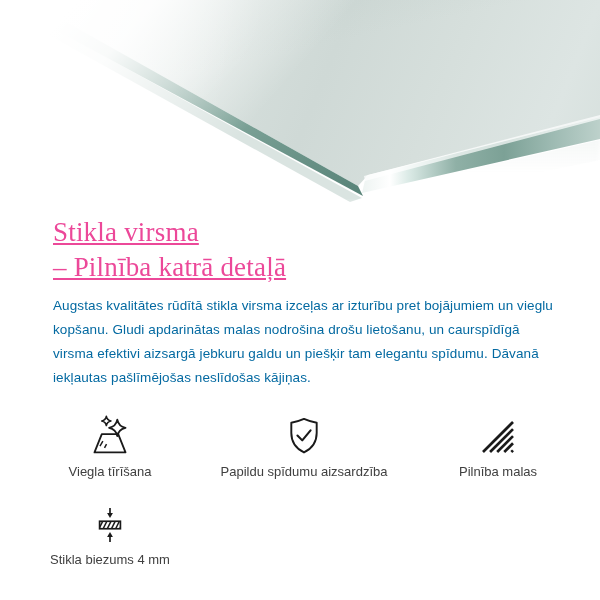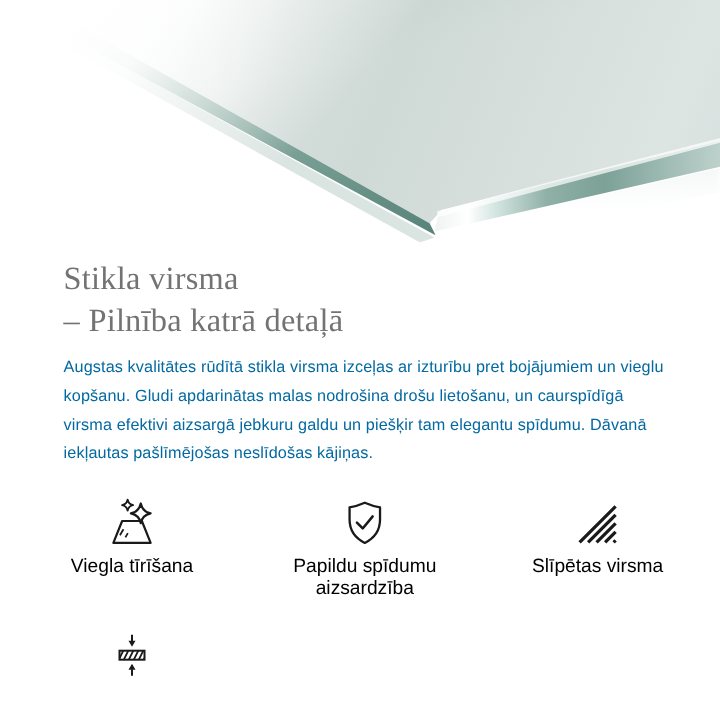--- a/index.html
+++ b/index.html
@@ -54,31 +54,31 @@
   .sparkle .ray-v { width:3px; height:88px; left:-1.5px; top:-44px; border-radius:50%;
     transform: rotate(14deg);
     background: linear-gradient(to bottom, rgba(255,255,255,0), #fff 42%, #fff 58%, rgba(255,255,255,0)); }
   .sparkle .ray-h { width:2.5px; height:132px; left:-1.25px; top:-66px; border-radius:50%;
     transform: rotate(76deg);
     background: linear-gradient(to bottom, rgba(255,255,255,0), #fff 40%, #fff 60%, rgba(255,255,255,0)); }
 
   
   .content { padding: 10px 45px 0 53px; }
   h1 { font-family:"Liberation Serif","DejaVu Serif",serif; font-weight:500;
-       font-size:27px; line-height:1.3; color:#737373; letter-spacing:0.2px; }
+       font-size:27px; line-height:1.3; color:#ec4899; letter-spacing:0.2px;text-decoration:underline; }
   .description { margin-top:9px; max-width:503px; font-size:13.5px; line-height:1.78;
        color:#0369a1; letter-spacing:0.1px; }
 
   
   .features { margin-top:21px; display:grid; grid-template-columns:repeat(3,194px);
        justify-content:center; row-gap:20px; }
   .feature { display:flex; flex-direction:column; align-items:center; }
   .feature .icon-box { height:46px; display:flex; align-items:flex-end; justify-content:center; }
   .feature svg { display:block; }
-  .feature .label { margin-top:7px; font-size:16px; color:#000000; text-align:center; }
+  .feature .label { margin-top:7px; font-size:13px; color:#404040; text-align:center; }
 </style>
 </head>
 <body>
 
 <div class="hero">
   <div class="glass-surface"></div>
   <div class="glass-sheen"></div>
   <div class="edge-left-glow"></div>
   <div class="glass-edge-left"></div>
   <div class="edge-front-shadow"></div>
@@ -125,21 +125,21 @@
     <div class="feature">
       <div class="icon-box">
         <svg width="40" height="40" viewBox="0 0 48 48" fill="none" stroke="#1a1a1a" stroke-width="3.2" stroke-linecap="butt">
           <path d="M6 42 L42 6"></path>
           <path d="M14.5 42 L42 14.5"></path>
           <path d="M23 42 L42 23"></path>
           <path d="M31.5 42 L42 31.5"></path>
           <path d="M40 42 L42 40"></path>
         </svg>
       </div>
-      <div class="label">Slīpētas virsma</div>
+      <div class="label">Pilnība malas</div>
     </div>
 
 
 
     <div class="feature">
       <div class="icon-box">
         <svg width="40" height="40" viewBox="0 0 48 48" fill="none" stroke="#1a1a1a" stroke-width="2">
           <defs>
               <clipPath id="barclip">
                 <rect x="11.5" y="19.5" width="25" height="9"></rect>
@@ -153,16 +153,17 @@
               <path d="M30 30 L36 18"></path>
               <path d="M35 30 L41 18"></path>
           </g>
           <rect x="11.5" y="19.5" width="25" height="9"></rect>
           <path d="M24 3.5 V10"></path>
           <path d="M20.5 9.5 H27.5 L24 15.5 Z" fill="#1a1a1a" stroke="none"></path>
           <path d="M24 44.5 V38"></path>
           <path d="M20.5 38.5 H27.5 L24 32.5 Z" fill="#1a1a1a" stroke="none"></path>
         </svg>
       </div>
+      <div class="label">Stikla biezums 4 mm</div>
     </div>
 
   </div>
 </div>
 
 </body></html>

